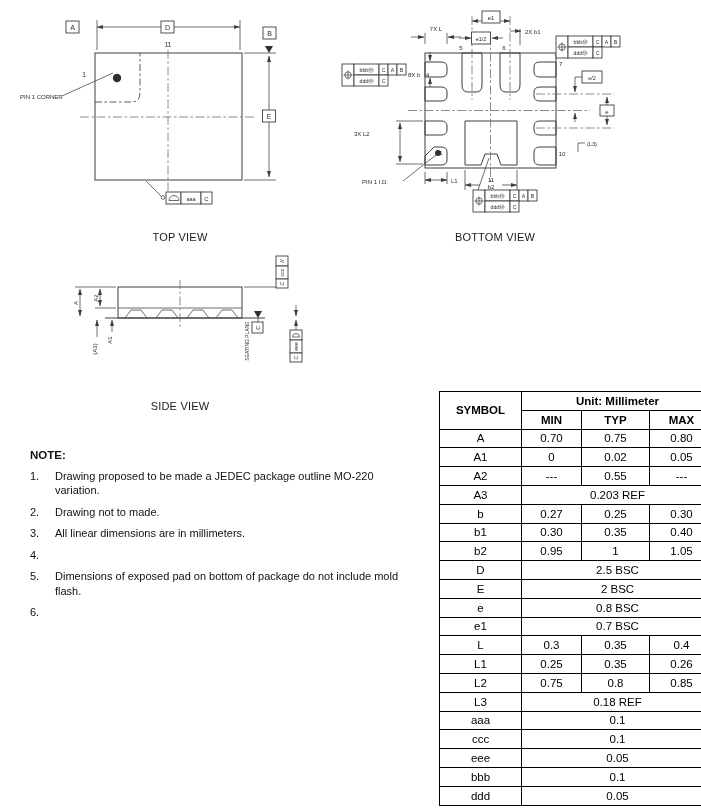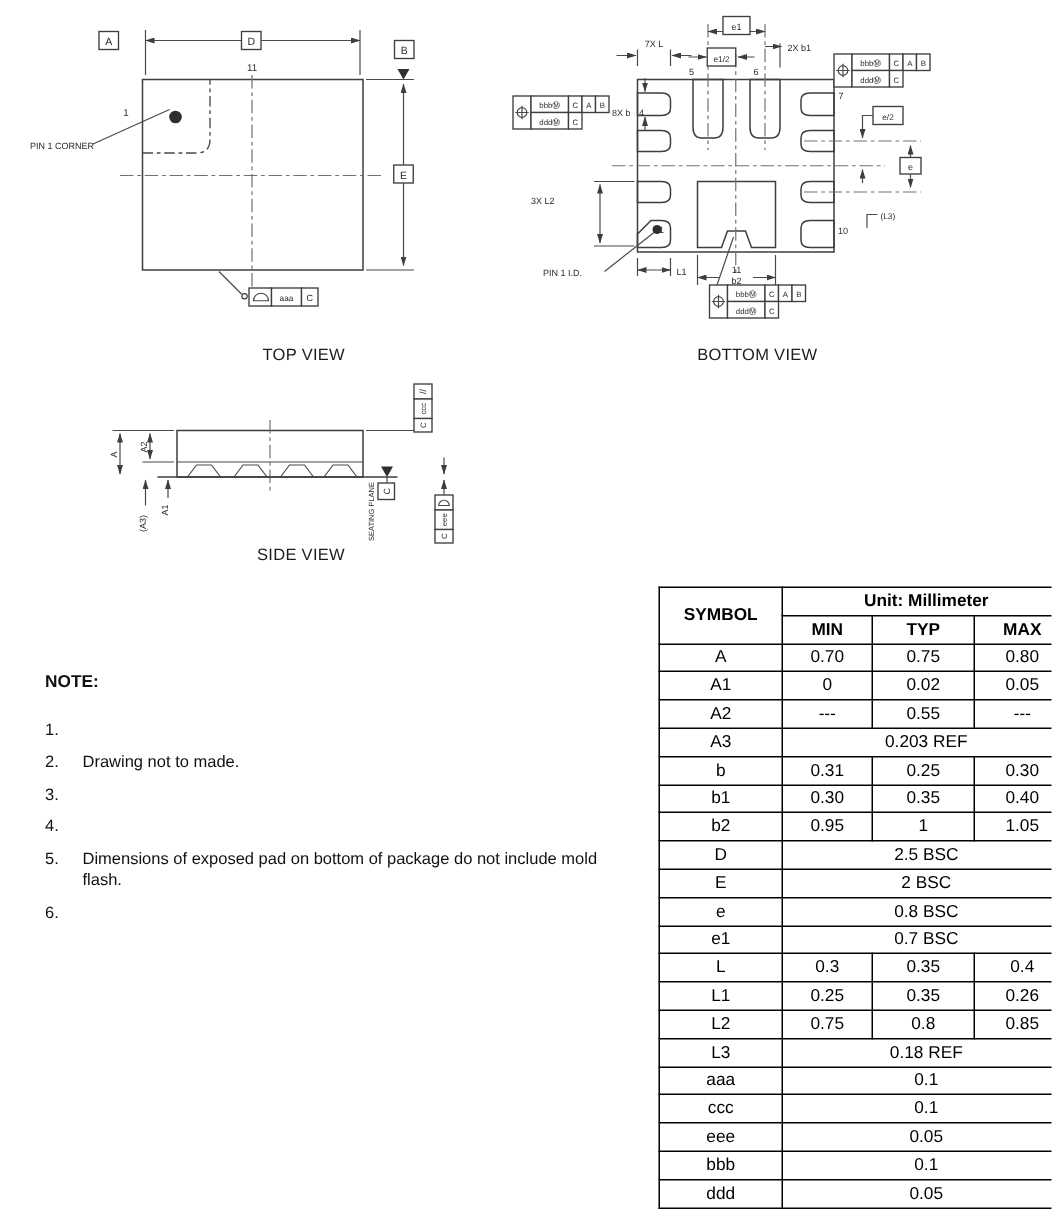--- a/index.html
+++ b/index.html
@@ -9,23 +9,23 @@
   svg text{font-family:"Liberation Sans",sans-serif;fill:#2a2a2a}
   .ol{fill:none;stroke:#3e3e3e;stroke-width:1}
   .thin{fill:none;stroke:#4a4a4a;stroke-width:.8}
   .cl{fill:none;stroke:#707070;stroke-width:.8;stroke-dasharray:9 2.5 2.5 2.5}
   .dash{fill:none;stroke:#4a4a4a;stroke-width:.9;stroke-dasharray:7 2.5 2.5 2.5}
   .bx{fill:#fff;stroke:#3e3e3e;stroke-width:.9}
   .fill{fill:#2f2f2f;stroke:none}
   .t5{font-size:5px}.t52{font-size:5.2px}.t55{font-size:5.5px}
   .t6{font-size:6px}.t65{font-size:6.5px}.t7{font-size:7px}
   .mid{text-anchor:middle}
-  .cap{position:absolute;width:100px;text-align:right;font-size:11px;color:#1c1c1c;letter-spacing:.2px}
+  .cap{position:absolute;width:100px;text-align:center;font-size:11px;color:#1c1c1c;letter-spacing:.2px}
   .notes{position:absolute;left:30px;top:448px;width:388px;font-size:11px;line-height:14.5px;color:#111}
-  .notes .title{font-weight:bold;font-size:11.5px;margin-bottom:17px}
+  .notes .title{font-weight:bold;font-size:11.5px;margin-bottom:6px}
   .note-item{display:flex;margin-bottom:7px}
   .note-item .n{width:25px;flex:none}
   .note-item .t{width:345px}
   table.dims{position:absolute;left:439px;top:391px;width:274px;border-collapse:collapse;
              font-size:11.5px;text-align:center;color:#000;table-layout:fixed}
   .dims th,.dims td{border:1px solid #000;height:17.8px;padding:0 2px;line-height:1.05;overflow:hidden}
   .dims th{font-weight:bold}
 </style>
 </head>
 <body>
@@ -269,33 +269,35 @@
     <line class="thin" x1="296" y1="305" x2="296" y2="316" marker-end="url(#sa)"></line>
     <line class="thin" x1="296" y1="330" x2="296" y2="320" marker-end="url(#sa)"></line>
     <rect class="bx" x="290" y="330" width="12" height="10"></rect>
     <path d="M292.5,337 A3.5,3.5 0 0 1 299.5,337 Z" class="thin"></path>
     <rect class="bx" x="290" y="340" width="12" height="13"></rect>
     <text class="t52 mid" transform="rotate(-90 296 346.5)" x="296" y="348.5">eee</text>
     <rect class="bx" x="290" y="353" width="12" height="9"></rect>
     <text class="t52 mid" transform="rotate(-90 296 357.5)" x="296" y="359.5">C</text>
   </g>
 </svg>
-<div class="cap" style="left:130px;top:364px">SIDE VIEW</div>
+<div class="cap" style="left:130px;top:400px">SIDE VIEW</div>
 
 <div class="notes">
   <div class="title">NOTE:</div>
   <div class="note-item">
     <span class="n">1.</span>
+    <span class="t">Drawing proposed to be made a JEDEC package outline MO-220 variation.</span>
   </div>
   <div class="note-item">
     <span class="n">2.</span>
     <span class="t">Drawing not to made.</span>
   </div>
   <div class="note-item">
     <span class="n">3.</span>
+    <span class="t">All linear dimensions are in millimeters.</span>
   </div>
   <div class="note-item">
     <span class="n">4.</span>
   </div>
   <div class="note-item">
     <span class="n">5.</span>
     <span class="t">Dimensions of exposed pad on bottom of package do not include mold flash.</span>
   </div>
   <div class="note-item">
     <span class="n">6.</span>
@@ -338,21 +340,21 @@
         <td>---</td>
         <td>0.55</td>
         <td>---</td>
       </tr>
       <tr>
         <td>A3</td>
         <td colspan="3">0.203 REF</td>
       </tr>
       <tr>
         <td>b</td>
-        <td>0.31</td>
+        <td>0.27</td>
         <td>0.25</td>
         <td>0.30</td>
       </tr>
       <tr>
         <td>b1</td>
         <td>0.30</td>
         <td>0.35</td>
         <td>0.40</td>
       </tr>
       <tr>

